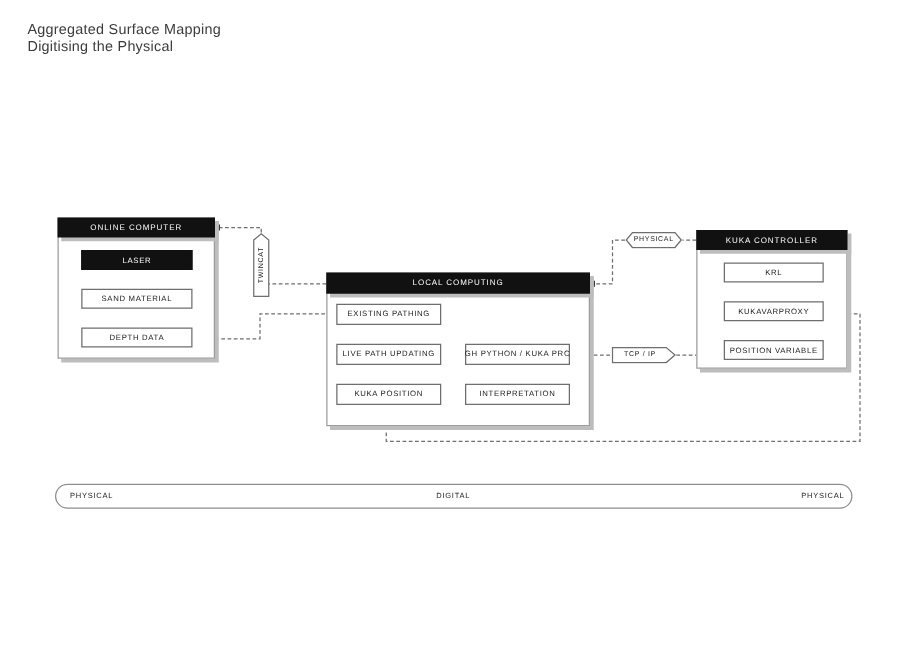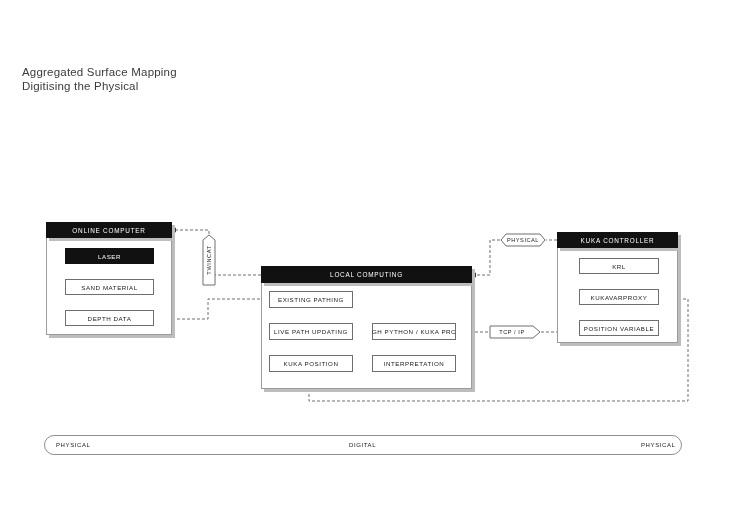--- a/index.html
+++ b/index.html
@@ -3,21 +3,21 @@
 <meta charset="utf-8">
 <style>
   html,body{margin:0;padding:0;}
   body{
     width:730px;height:516px;
     background:#ffffff;
     font-family:"Liberation Sans", sans-serif;
     overflow:hidden;
     position:relative;
   }
-  #stage{position:absolute;left:0;top:0;width:730px;height:380px;margin-top:48px;}
+  #stage{position:absolute;left:0;top:0;width:730px;height:380px;}
 
   
   .title{
     position:absolute;left:22px;top:18px;
     color:#3b3b3b;
     font-size:11.5px;
     line-height:13.5px;
     letter-spacing:.2px;
     white-space:pre;
   }

